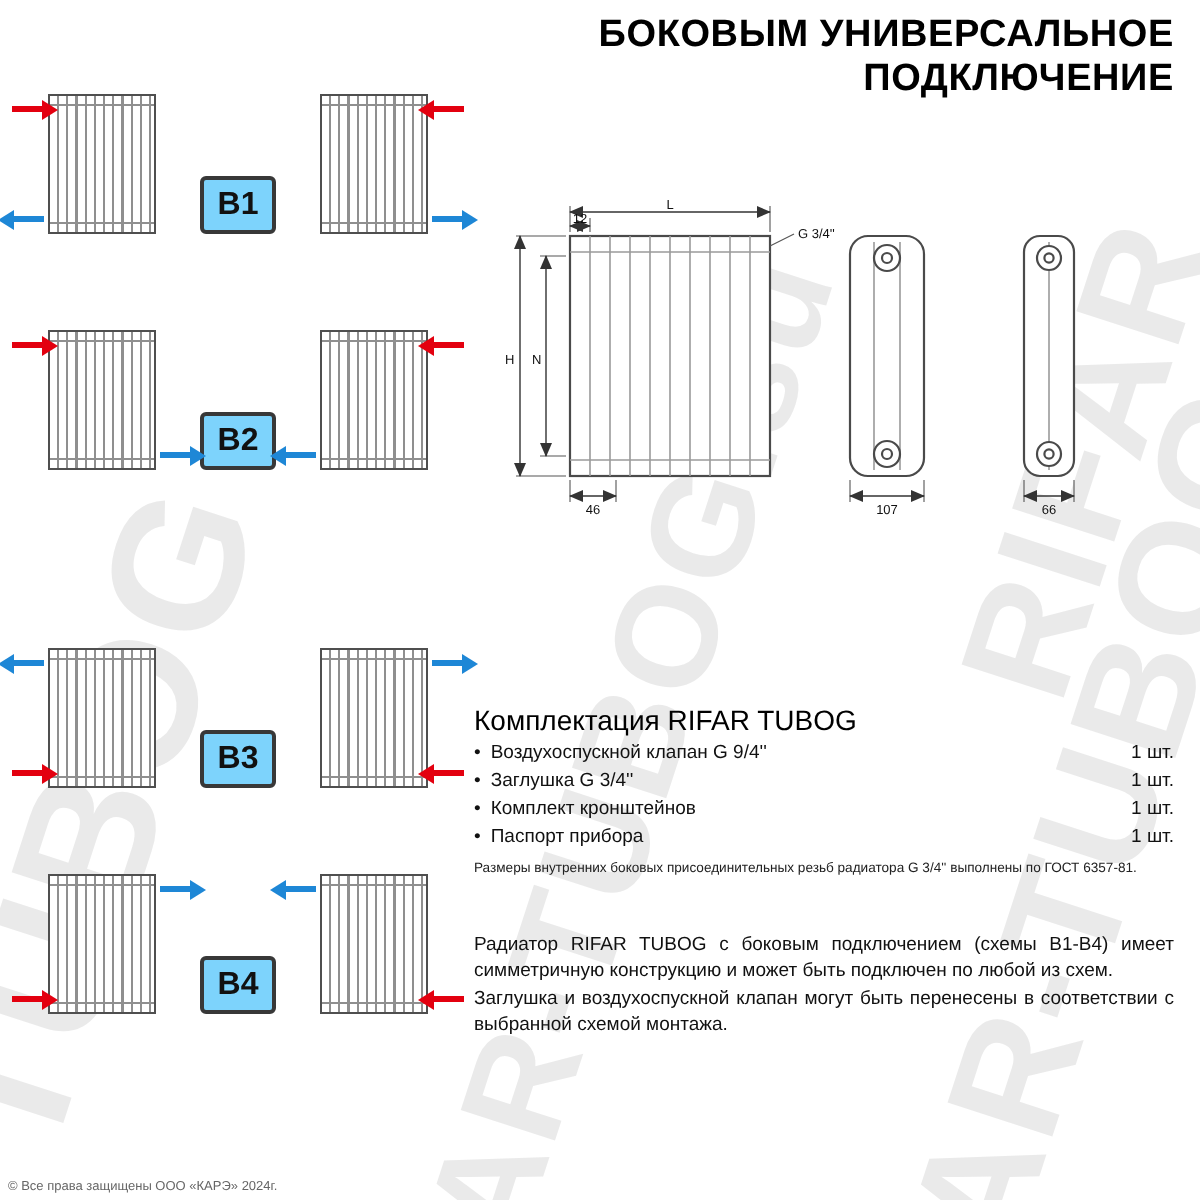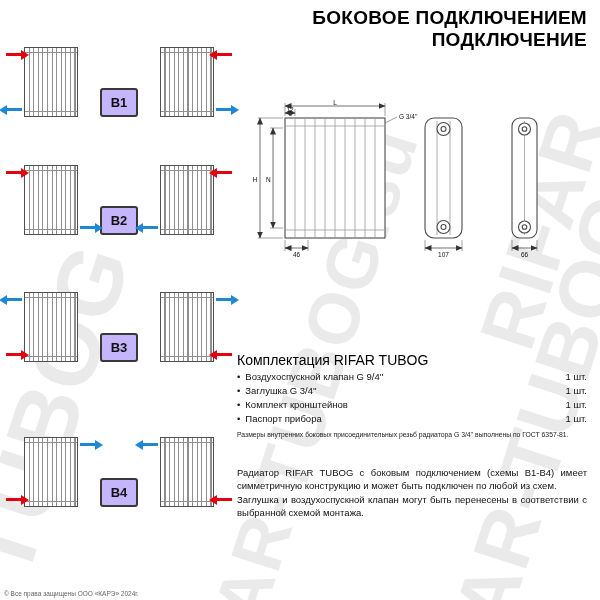--- a/index.html
+++ b/index.html
@@ -16,30 +16,30 @@
   #wm4{left:505px;top:300px;font-size:78px;}
 
   .layer{position:absolute;inset:0;z-index:1;}
 
   
   #title{position:absolute;top:7px;right:13px;text-align:right;
          font-size:19px;font-weight:800;line-height:1.15;letter-spacing:.3px;color:#000;}
 
   
   .scheme-row{position:absolute;left:7px;display:flex;align-items:center;gap:5px;}
-  .row1{top:47px}.row2{top:165px}.row3{top:292px}.row4{top:437px}
+  .row1{top:47px}.row2{top:165px}.row3{top:324px}.row4{top:437px}
   .variant{position:relative;width:88px;height:70px;}
   .radiator{position:absolute;left:17px;top:0;width:54px;height:70px;
             border:1.5px solid #4f4f4f;box-sizing:border-box;background:
             repeating-linear-gradient(90deg,#fff 0 3.5px,#8f8f8f 3.5px 4.6px);}
   .radiator::before{content:"";position:absolute;left:0;right:0;top:4px;border-top:1px solid #8f8f8f;}
   .radiator::after{content:"";position:absolute;left:0;right:0;bottom:4px;border-top:1px solid #8f8f8f;}
-  .scheme-label{width:34px;height:25px;border:2px solid #383838;border-radius:3px;background:#c4b5fd;
+  .scheme-label{width:34px;height:25px;border:2px solid #383838;border-radius:3px;background:#7dd3fc;
                 display:flex;align-items:center;justify-content:center;
-                font-weight:700;font-size:13px;align-self:flex-end;}
+                font-weight:700;font-size:16px;align-self:flex-end;}
   .arrow{position:absolute;width:16px;height:3px;background:currentColor;}
   .arrow.top-left{left:-1px;top:6px}
   .arrow.bottom-left{left:-1px;bottom:6px}
   .arrow.top-right{right:-1px;top:6px}
   .arrow.bottom-right{right:-1px;bottom:6px}
   .arrow.right::after{content:"";position:absolute;right:-7px;top:-3.5px;
        border:5px solid transparent;border-right:0;border-left:8px solid currentColor;}
   .arrow.left::before{content:"";position:absolute;left:-7px;top:-3.5px;
        border:5px solid transparent;border-left:0;border-right:8px solid currentColor;}
 
@@ -81,21 +81,21 @@
   <div>
     <div class="wm" id="wm1">TUBOG</div>
     <div class="wm" id="wm2">RIFAR-TUBOG.su</div>
     <div class="wm" id="wm3">RIFAR-TUBOG</div>
     <div class="wm" id="wm4">RIFAR</div>
   </div>
 
   <div class="layer">
 
     <div id="title">
-      <div>БОКОВОЕ ПОДКЛЮЧЕНИЕМ</div>
+      <div>БОКОВЫМ УНИВЕРСАЛЬНОЕ</div>
       <div>ПОДКЛЮЧЕНИЕ</div>
     </div>
 
     <div class="scheme-row row1">
       <div class="variant">
         <div class="radiator"></div>
       <div class="arrow top-left right" style="color: rgb(227, 0, 15);"></div>
           <div class="arrow bottom-left left" style="color: rgb(30, 135, 214);"></div>
         </div>
       <div class="scheme-label">В1</div>

